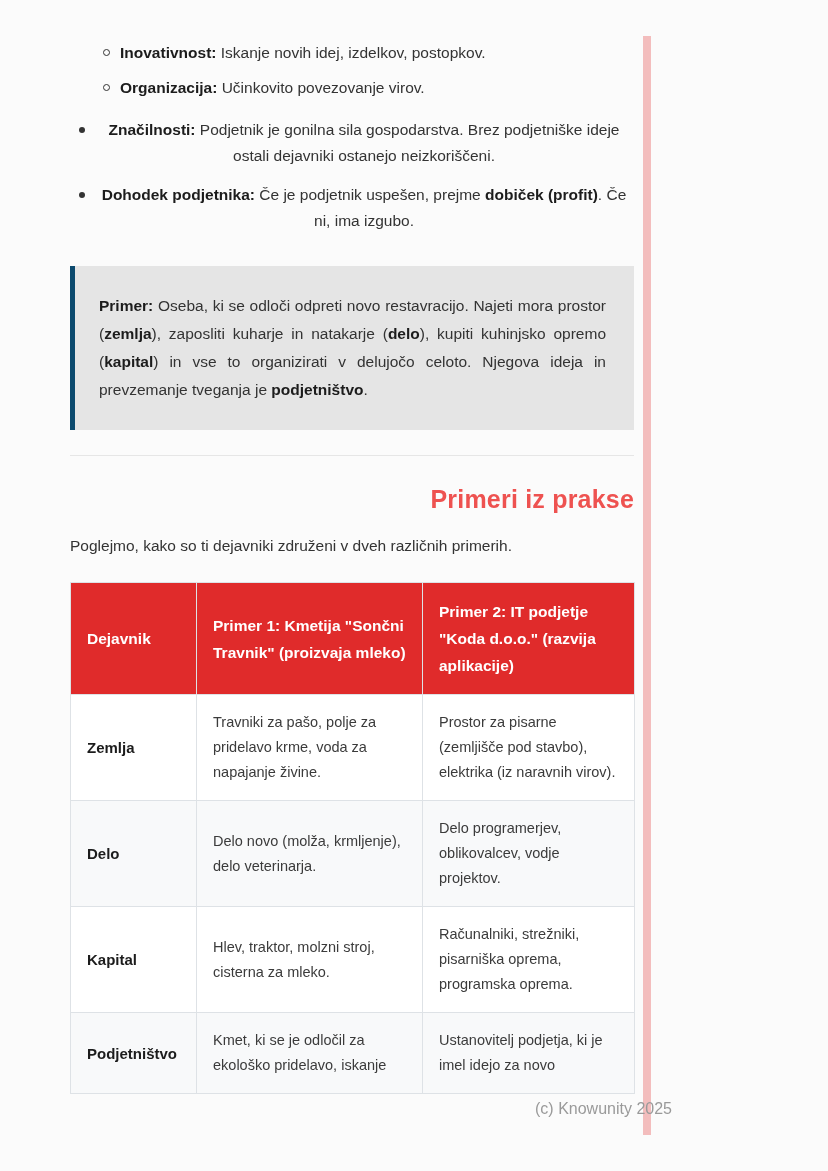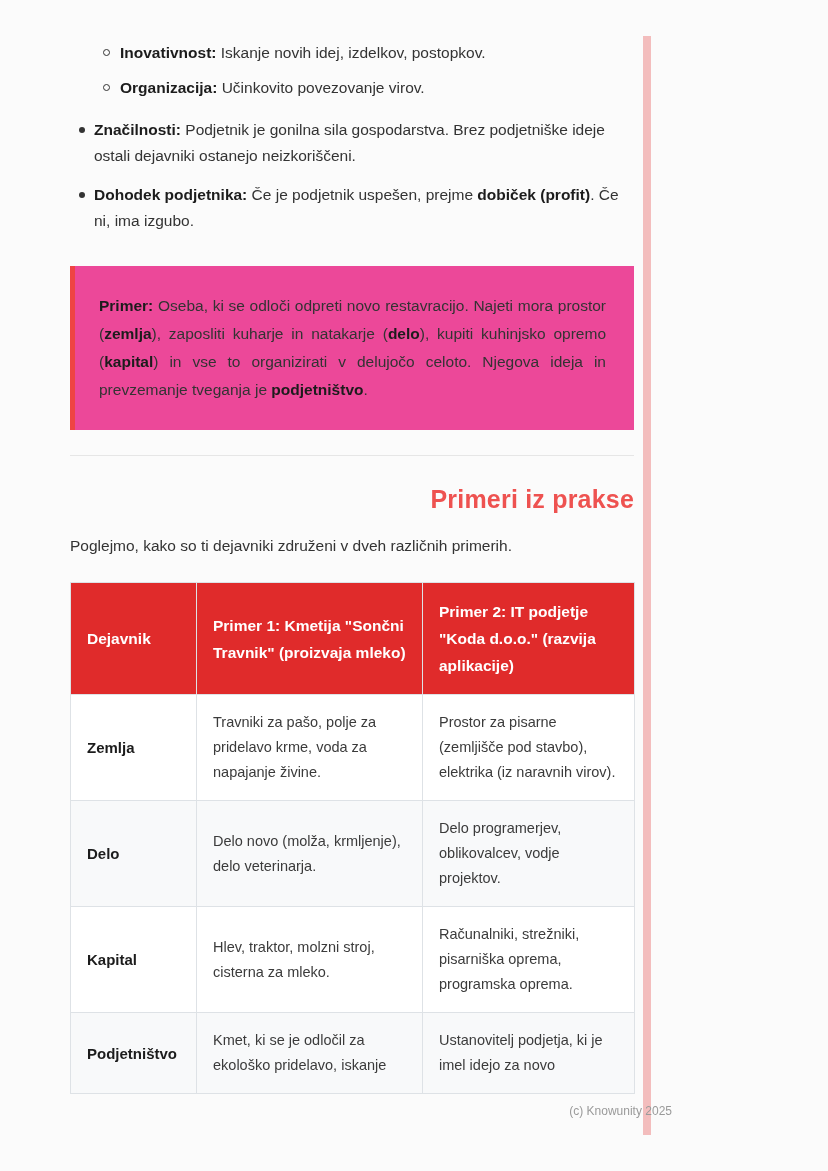--- a/index.html
+++ b/index.html
@@ -13,33 +13,33 @@
   .page { position: relative; width: 722px; height: 1171px; overflow: hidden; }
   .content { width: 564px; margin-left: 70px; padding-top: 40px; }
 
   
   .sub-list { list-style: none; margin: 0 0 16px 0; padding: 0 0 0 50px; }
   .sub-list li { position: relative; font-size: 15.5px; line-height: 26px; margin-bottom: 9px; }
   .sub-list li::before {
     content: ""; position: absolute; left: -17px; top: 9px;
     width: 5px; height: 5px; border: 1.6px solid #333; border-radius: 50%; background: transparent;
   }
-  .main-list { list-style: none; margin: 0; padding: 0 0 0 24px; }
+  .main-list { list-style: none; margin: 0; padding: 0 0 0 24px; text-align: center; }
   .main-list li { position: relative; font-size: 15.5px; line-height: 26px; margin-bottom: 13px; }
   .main-list li::before {
     content: ""; position: absolute; left: -15px; top: 10px;
     width: 6px; height: 6px; background: #333; border-radius: 50%;
   }
   b { color: #1c1c1c; }
 
   
   .callout {
     margin-top: 32px;
-    background: #ec4899;
-    border-left: 5px solid #ef4444;
+    background: #e5e5e5;
+    border-left: 5px solid #0c4a6e;
     padding: 26px 28px 26px 24px;
     font-size: 15.5px; line-height: 28px;
     text-align: justify;
     box-sizing: border-box;
   }
 
   .divider { border: none; border-top: 1px solid #e6e6e6; margin: 25px 0 0 0; }
 
   .section-heading {
     margin: 29px 0 0 0;
@@ -82,21 +82,21 @@
   .edge-bar {
     position: absolute;
     right: 71px; top: 36px;
     width: 8px; height: 1099px;
     background: #f3bdbd;
   }
 
   .watermark {
     position: absolute;
     right: 50px; bottom: 53px;
-    font-size: 12px;
+    font-size: 16px;
     color: #9a9a9a;
   }
 </style>
 </head>
 <body>
 
 <div class="page">
   <div class="content">
 
     <ul class="sub-list">

